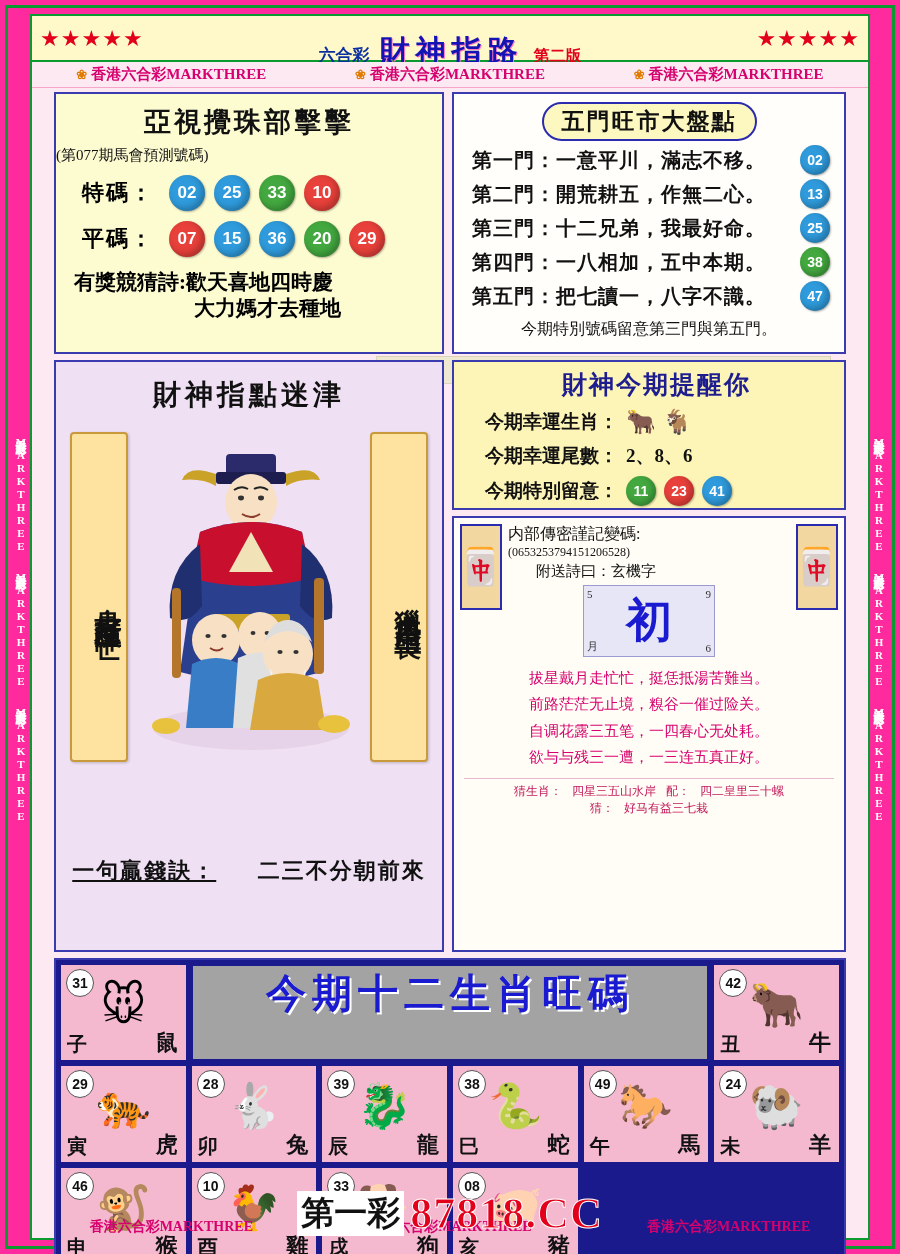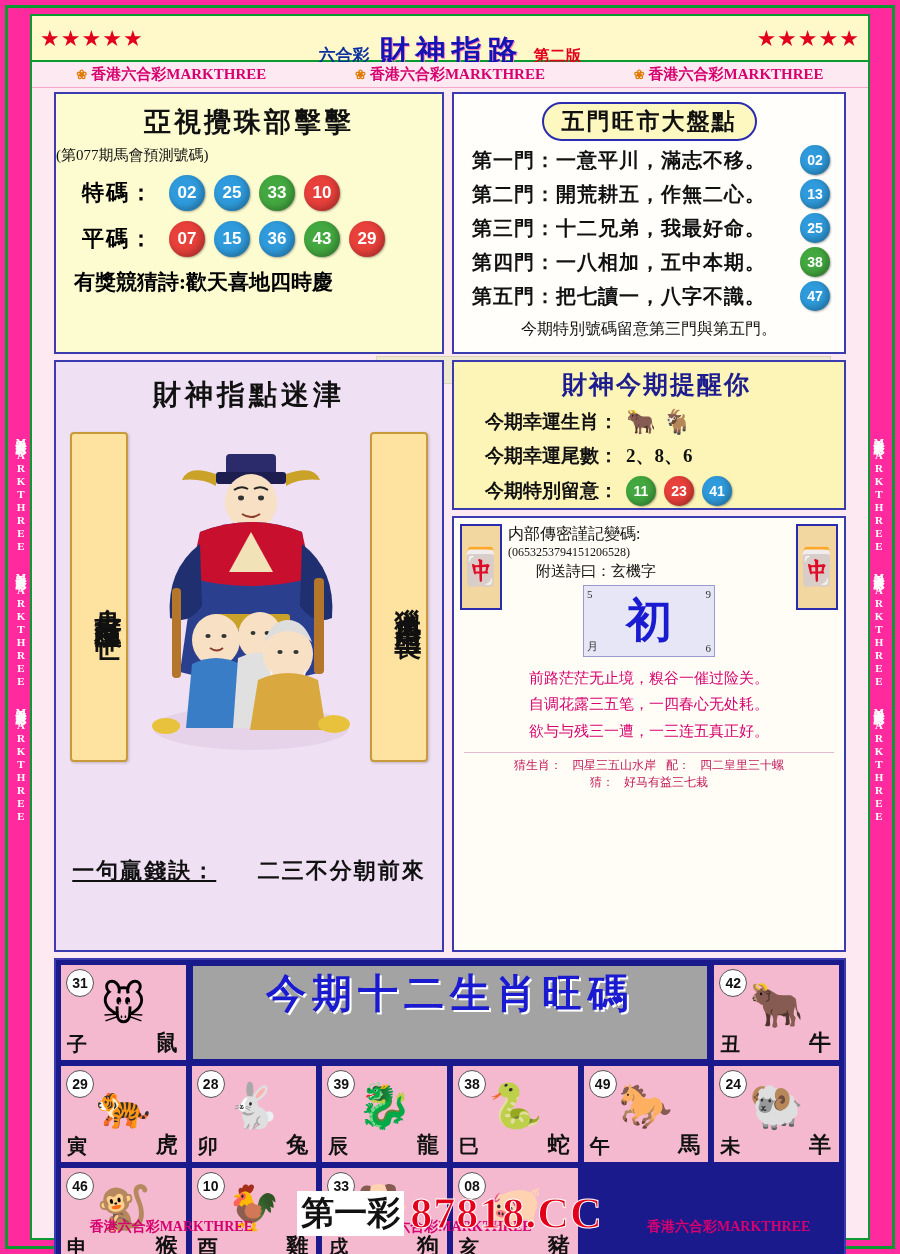--- a/index.html
+++ b/index.html
@@ -335,26 +335,27 @@
         <div class="ball b-blue">25</div>
         <div class="ball b-green">33</div>
         <div class="ball b-red">10</div>
       </div>
 
       <div class="numrow">
         <div class="lbl">平碼：</div>
         <div class="ball b-red">07</div>
         <div class="ball b-blue">15</div>
         <div class="ball b-blue">36</div>
-        <div class="ball b-green">43</div>
+        <div class="ball b-green">20</div>
         <div class="ball b-red">29</div>
       </div>
 
       <div class="poem">
         <div><span>有獎競猜詩:</span><span>歡天喜地四時慶</span></div>
+        <div class="p2">大力媽才去種地</div>
       </div>
     </div>
 
     <div class="tape"></div>
 
     <div class="panel" id="panelB">
       <div class="gate-title-wrap">
         <div class="gate-title">五門旺市大盤點</div>
       </div>
       <div class="gate-row">
@@ -473,20 +474,21 @@
             <div class="c tr">9</div>
             <div class="g-main">初</div>
             <div class="c bl">月</div>
             <div class="c br">6</div>
           </div>
         </div>
         <div class="pe-card">🀄</div>
       </div>
 
       <div class="pe-poem">
+        <div>拔星戴月走忙忙，挺恁抵湯苦難当。</div>
         <div>前路茫茫无止境，糗谷一催过险关。</div>
         <div>自调花露三五笔，一四春心无处耗。</div>
         <div>欲与与残三一遭，一三连五真正好。</div>
       </div>
 
       <div class="pe-foot">
         <div class="fr">
           <span>猜生肖：</span>
           <span>四星三五山水岸</span>
           <span>配：</span>

